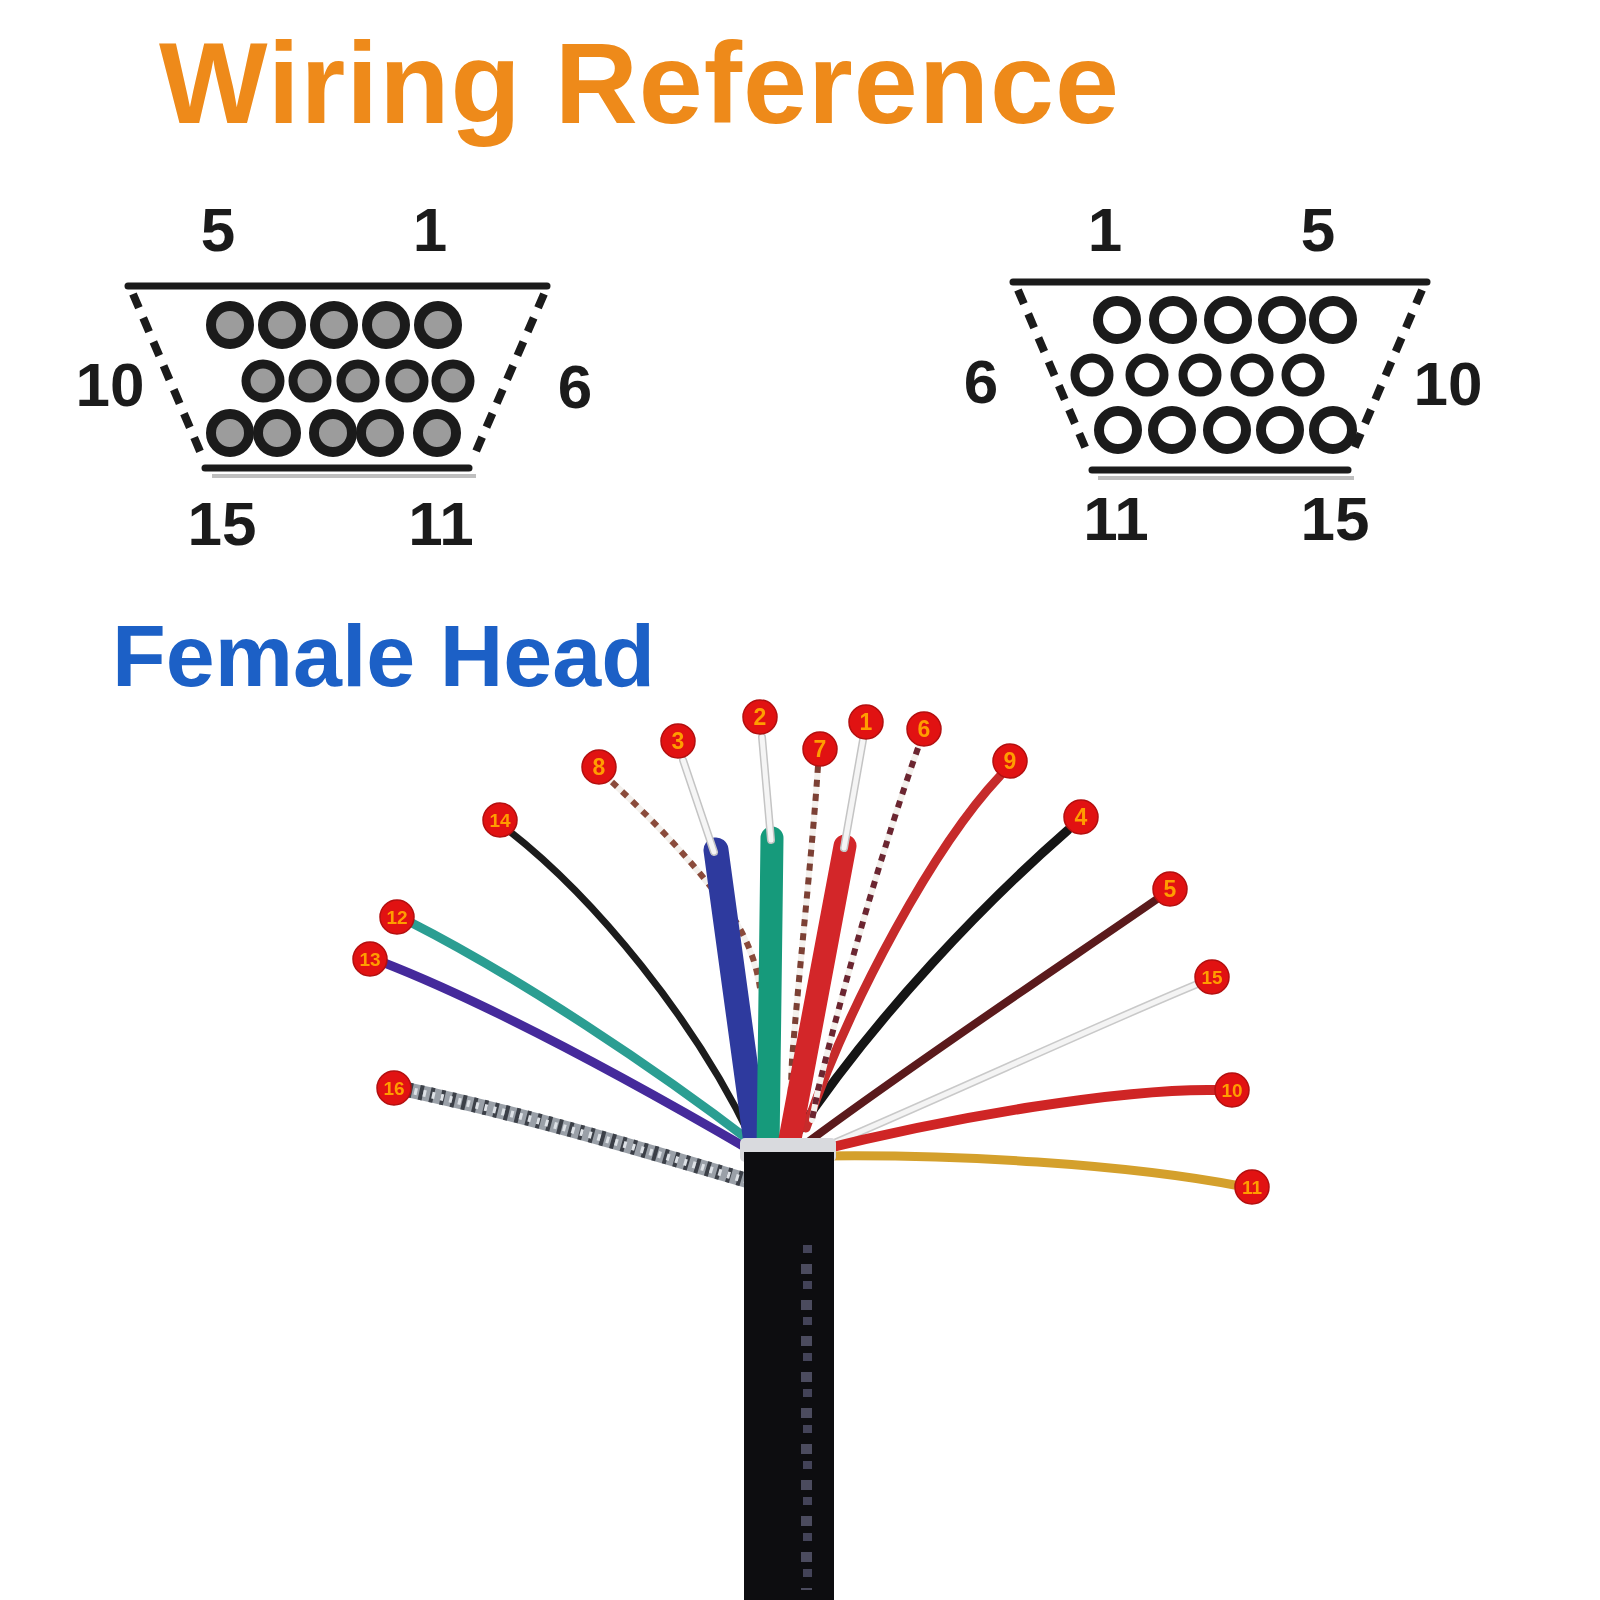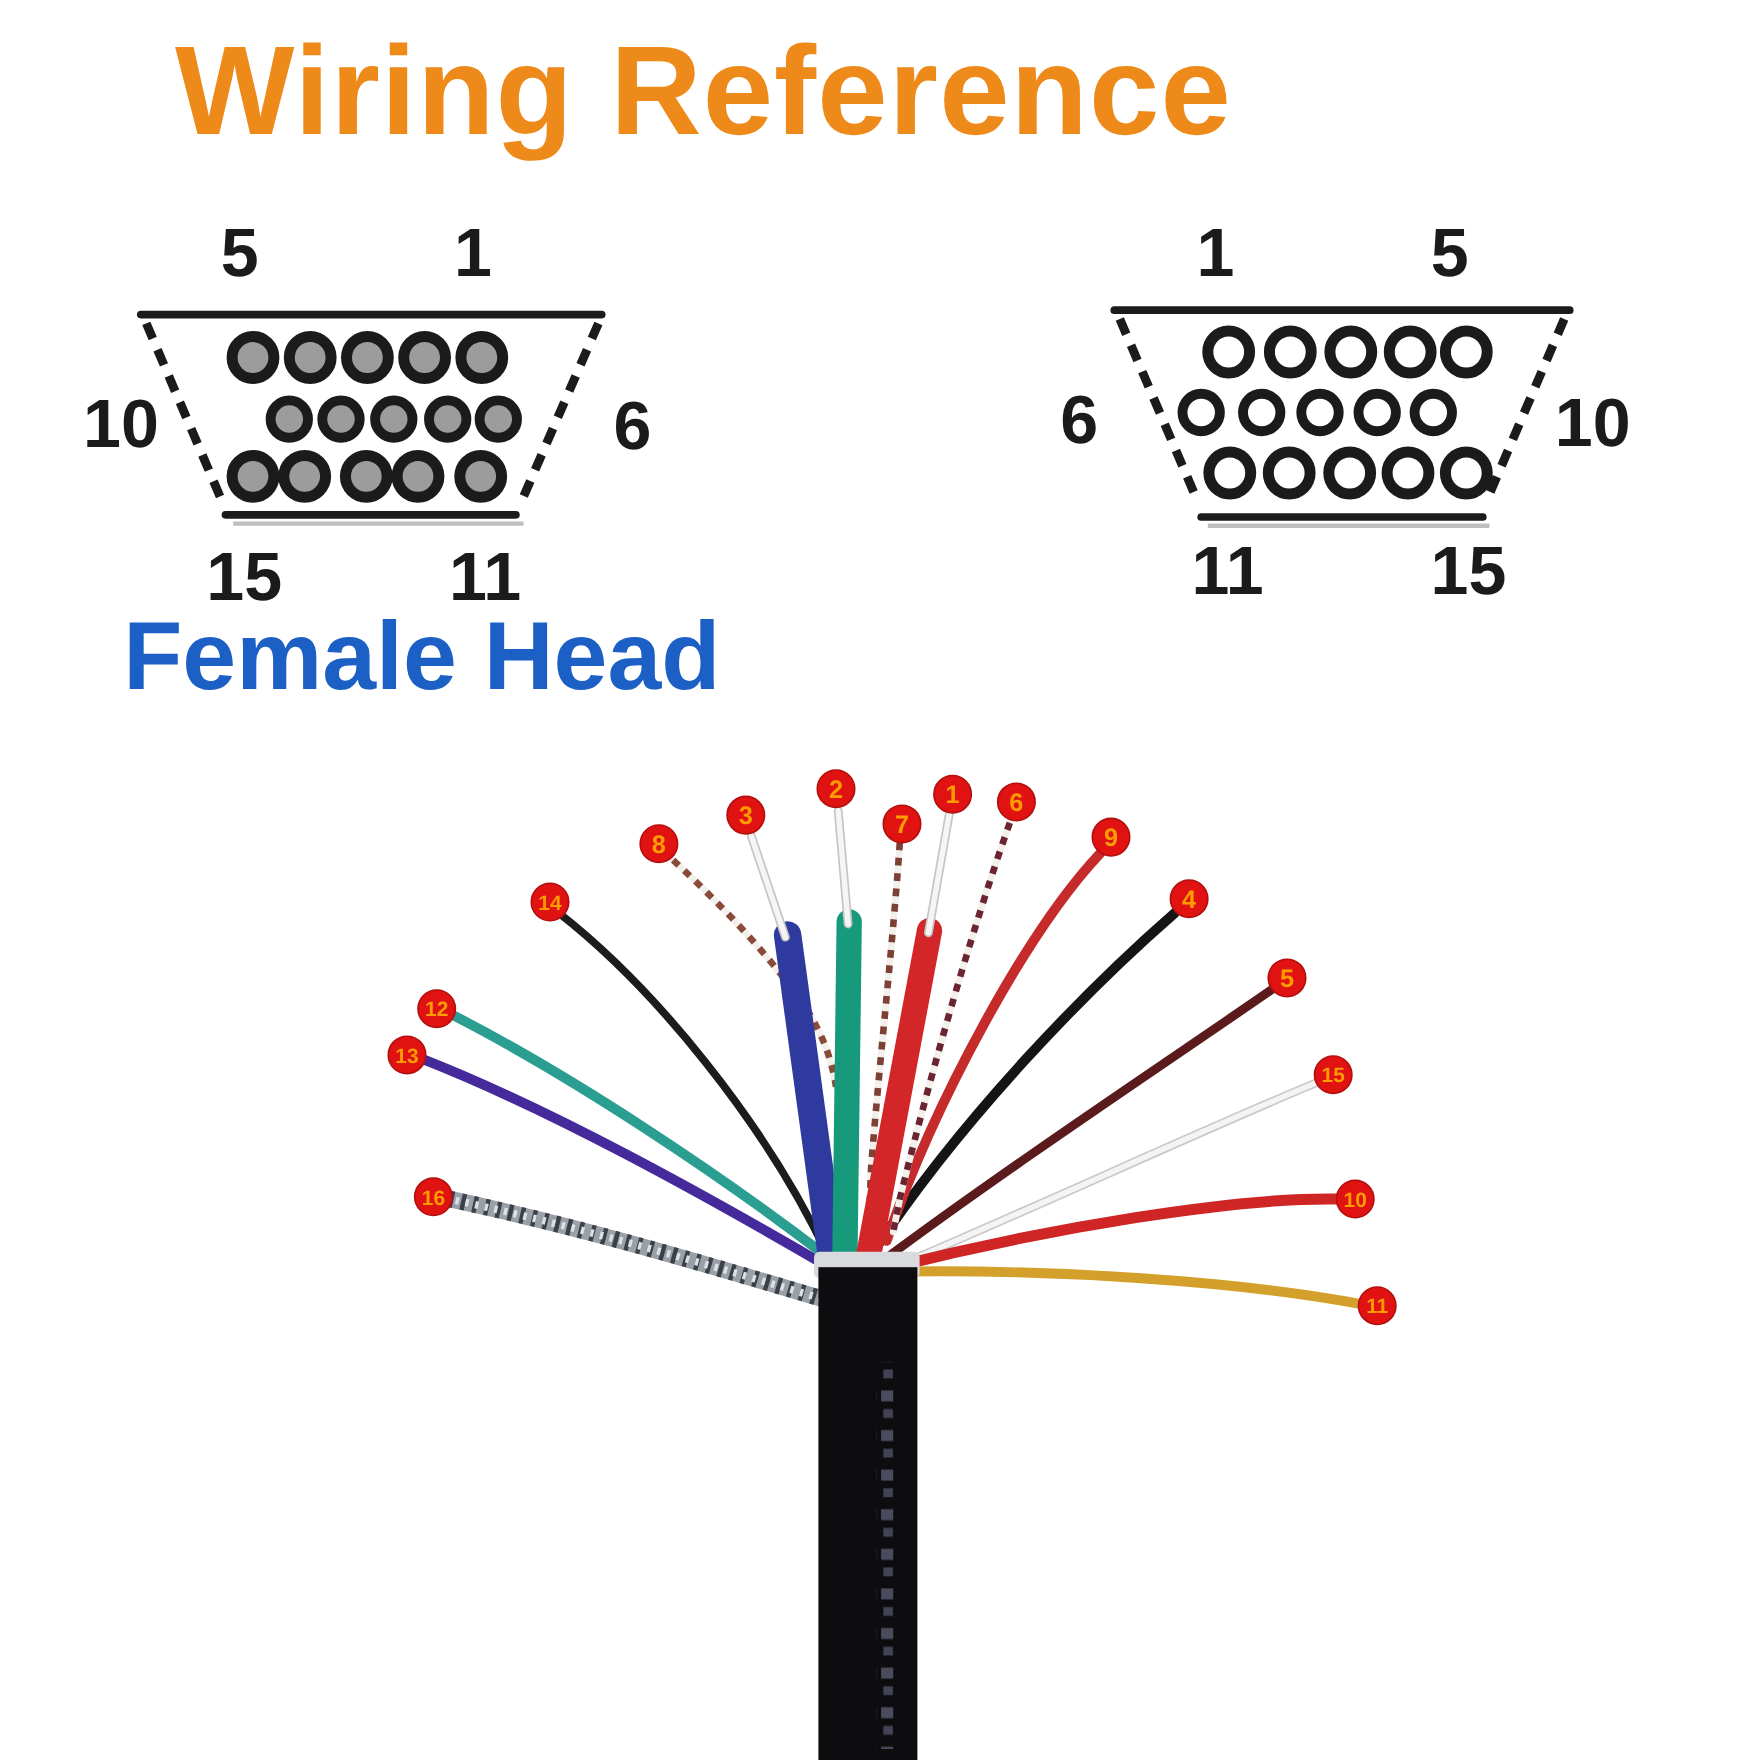--- a/index.html
+++ b/index.html
@@ -5,21 +5,21 @@
   html,body{margin:0;padding:0;background:#ffffff;}
   .stage{
     position:relative;width:1600px;height:1600px;background:#ffffff;overflow:hidden;
     font-family:"Liberation Sans",sans-serif;
   }
   .page-title{
     position:absolute;top:12px;left:0;width:1279px;text-align:center;
     font-size:115px;font-weight:bold;letter-spacing:1px;line-height:1.25;
   }
   .head-label{position:absolute;font-size:88px;font-weight:bold;white-space:nowrap;}
-  .head-label.female{left:112px;top:545px;}
+  .head-label.female{left:112px;top:605px;}
   .head-label.male{left:1197px;top:584px;transform:translateX(-50%);}
   svg.diagram{position:absolute;left:0;top:0;width:1600px;height:1600px;}
   .corner-num{font-family:"Liberation Sans",sans-serif;font-size:62px;font-weight:bold;fill:#1b1b1b;}
   .badge-num{font-family:"Liberation Sans",sans-serif;font-weight:bold;}
 </style>
 </head>
 <body>
 
 <div class="stage">
 

